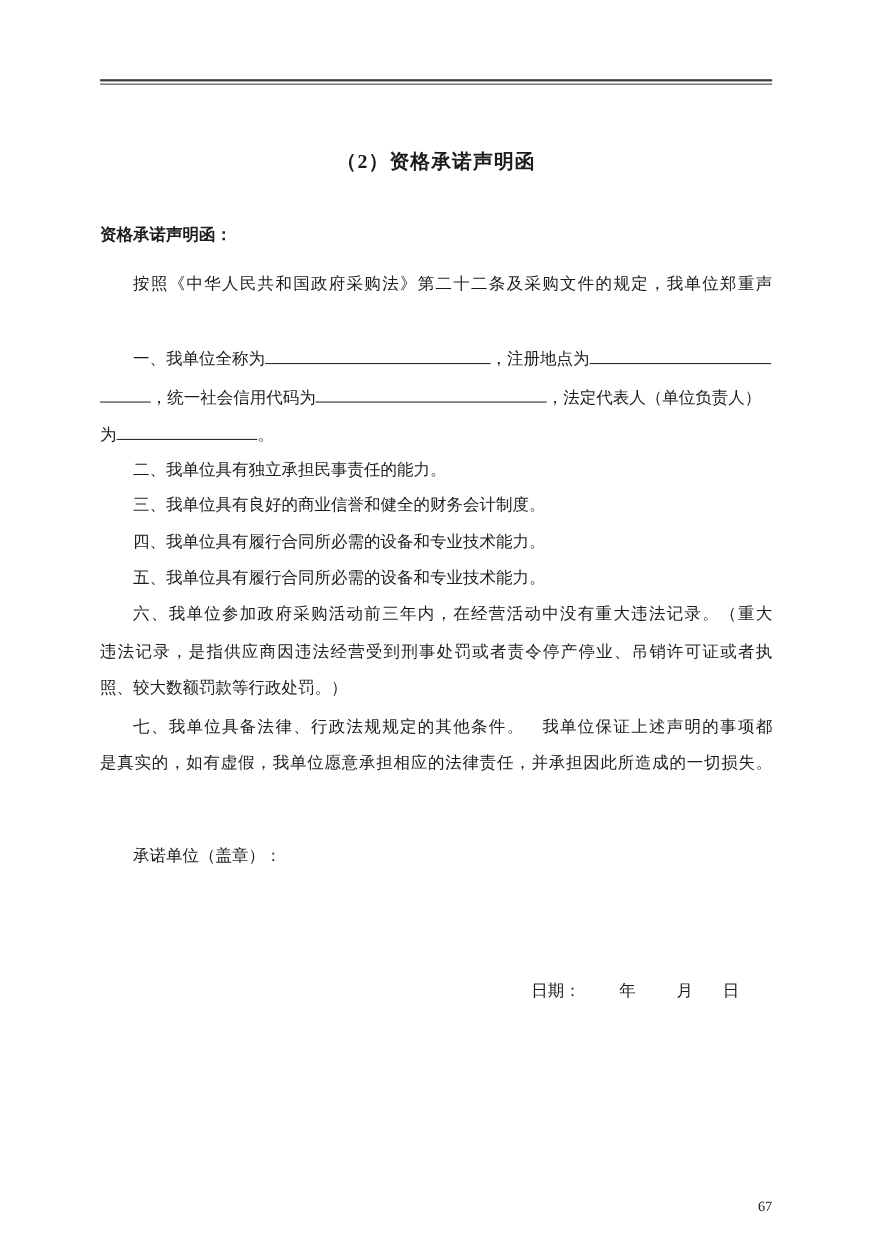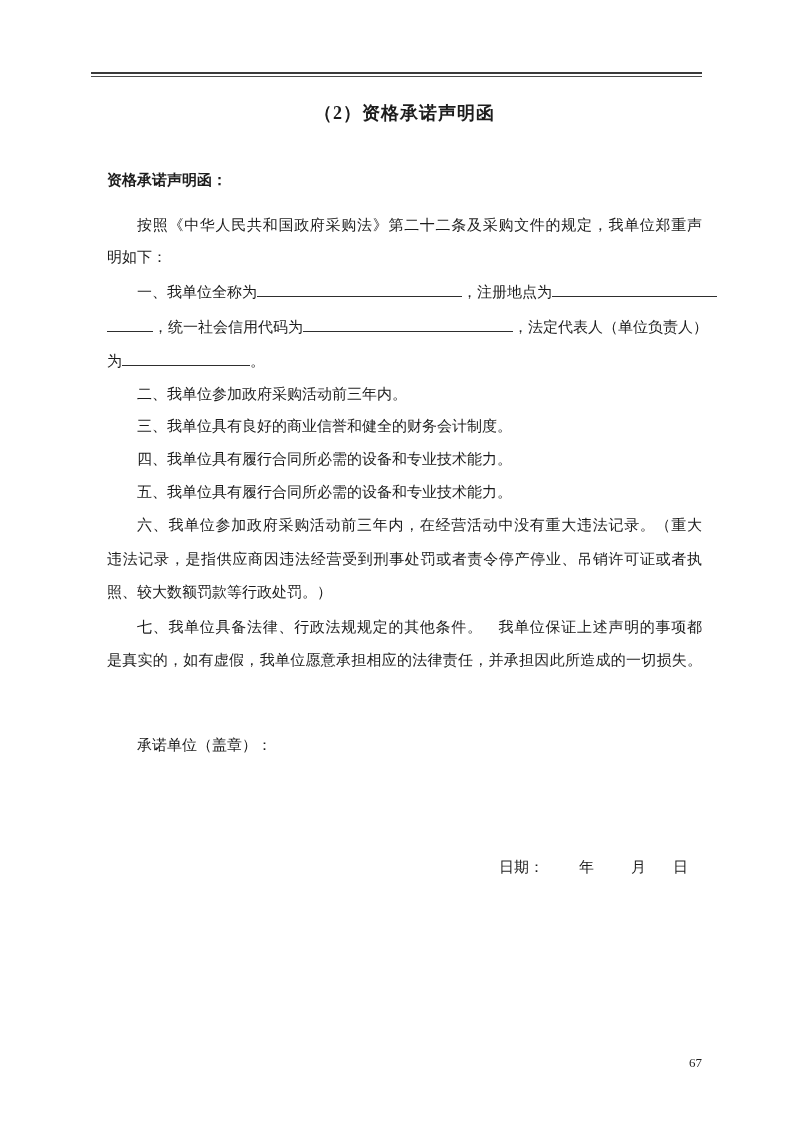--- a/index.html
+++ b/index.html
@@ -27,25 +27,26 @@
     position: absolute;
     left: 0;
     right: 0;
     top: 72px;
     height: 2px;
     border-top: 2px solid #3a3a3a;
     border-bottom: 1px solid #4a4a4a;
   }
   .line {
     position: absolute;
-    left: 16px;
+    left: 0;
     right: 0;
     font-size: 15px;
     line-height: 20px;
     white-space: nowrap;
+    margin-top: 34px;
   }
   .doc-title {
     top: 100px;
     font-size: 18px;
     line-height: 26px;
     font-weight: 700;
     text-align: center;
     letter-spacing: 1px;
   }
   .salutation {
@@ -101,29 +102,28 @@
 <div class="page">
   <div class="content">
 
     <div class="rule"></div>
 
     <div class="line doc-title">（2）资格承诺声明函</div>
 
     <div class="line salutation">资格承诺声明函：</div>
 
     <div class="line fill indent t-intro1">按照《中华人民共和国政府采购法》第二十二条及采购文件的规定，我单位郑重声</div>
-    <div class="line t-intro2">明如下：</div>
 
     <div class="line indent t-c1l1"><span>一、我单位全称为</span><span class="blank w-company"></span><span>，注册地点为</span><span class="blank w-address"></span></div>
 
     <div class="line t-c1l2"><span class="blank w-cont"></span><span>，统一社会信用代码为</span><span class="blank w-credit"></span><span>，法定代表人（单位负责人）</span></div>
 
     <div class="line t-c1l3"><span>为</span><span class="blank w-rep"></span><span>。</span></div>
 
-    <div class="line indent t-c2">二、我单位参加政府采购活动前三年内。</div>
+    <div class="line indent t-c2">二、我单位具有独立承担民事责任的能力。</div>
     <div class="line indent t-c3">三、我单位具有良好的商业信誉和健全的财务会计制度。</div>
     <div class="line indent t-c4">四、我单位具有履行合同所必需的设备和专业技术能力。</div>
     <div class="line indent t-c5">五、我单位具有履行合同所必需的设备和专业技术能力。</div>
 
     <div class="line fill t-c6l2">违法记录，是指供应商因违法经营受到刑事处罚或者责令停产停业、吊销许可证或者执</div>
     <div class="line fill indent t-c6l1">六、我单位参加政府采购活动前三年内，在经营活动中没有重大违法记录。（重大</div>
     <div class="line t-c6l3">照、较大数额罚款等行政处罚。）</div>
 
     <div class="line fill indent t-c7l1">七、我单位具备法律、行政法规规定的其他条件。　我单位保证上述声明的事项都</div>
     <div class="line fill t-c7l2">是真实的，如有虚假，我单位愿意承担相应的法律责任，并承担因此所造成的一切损失。</div>

